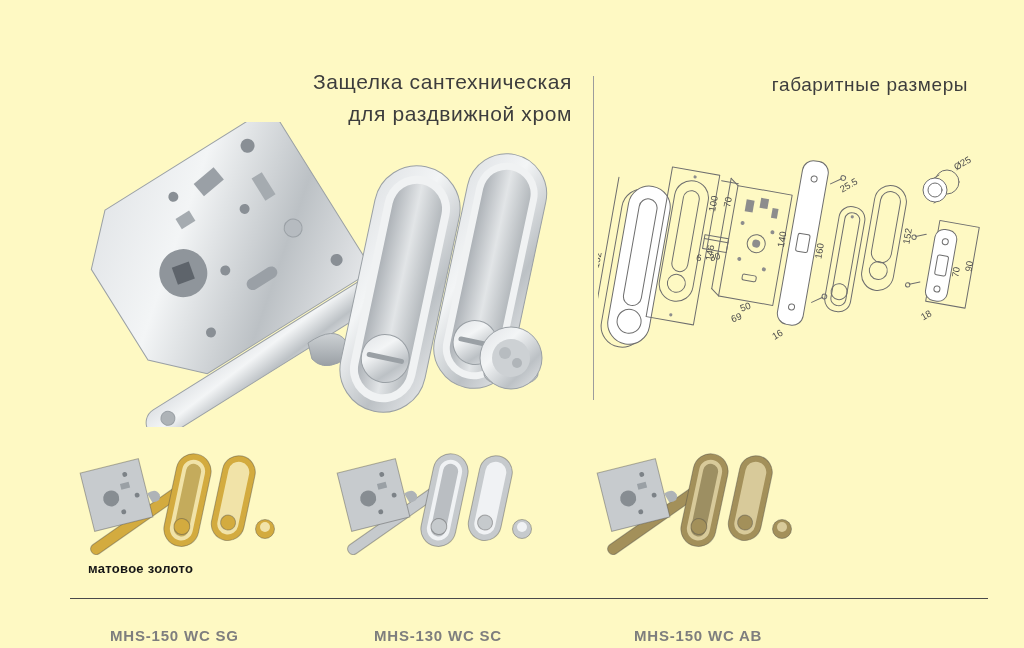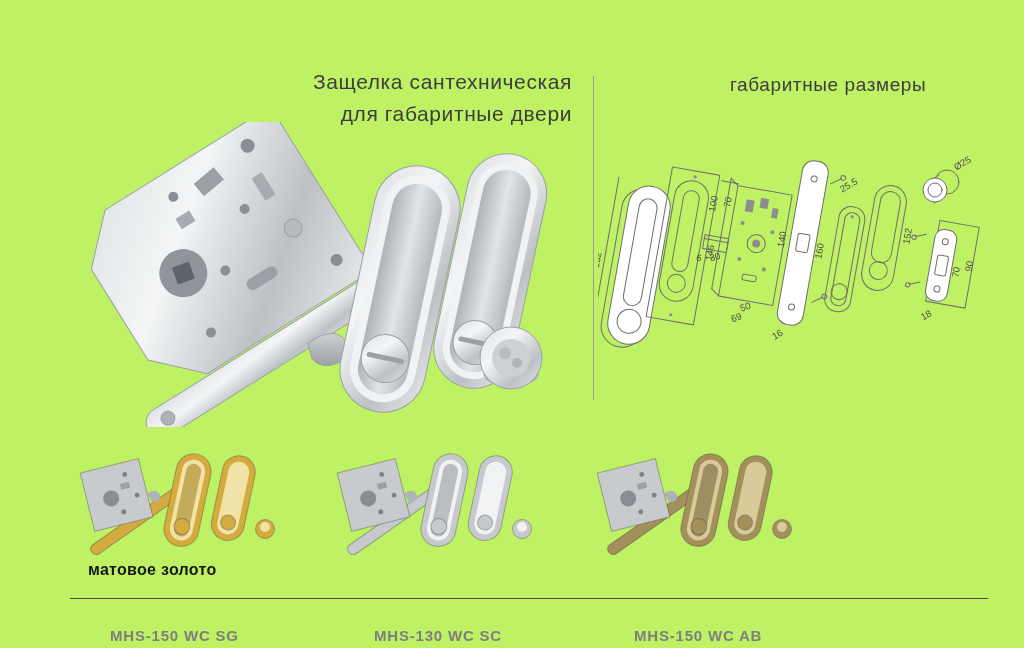--- a/index.html
+++ b/index.html
@@ -1,36 +1,36 @@
 <!DOCTYPE html>
 <html><head>
 <meta charset="utf-8">
 <style>
   html,body{margin:0;padding:0;background:#fff;}
   .page{
-    position:relative;width:1024px;height:648px;background:#bef264;overflow:hidden;
+    position:relative;width:1024px;height:648px;background:#fef9c3;overflow:hidden;
     font-family:"Liberation Sans",sans-serif;
   }
   .title{
     position:absolute;top:66px;left:200px;width:372px;text-align:right;
     font-size:21px;line-height:32px;color:#3d3d3d;letter-spacing:.6px;font-weight:400;
   }
   .dims-title{
-    position:absolute;top:74px;left:730px;width:280px;text-align:left;
+    position:absolute;top:74px;left:730px;width:280px;text-align:center;
     font-size:19px;color:#3d3d3d;letter-spacing:.6px;
   }
   .vdivider{position:absolute;left:593px;top:76px;width:1px;height:324px;background:#9c9c9c;}
   .photo-svg{position:absolute;left:55px;top:122px;}
   .draw-svg{position:absolute;left:598px;top:130px;}
   .thumb{position:absolute;width:205px;height:110px;}
   .thumb.t0{left:75px;top:445px;}
   .thumb.t1{left:332px;top:445px;}
   .thumb.t2{left:592px;top:445px;}
   .variant-label{
-    position:absolute;top:561px;font-size:16px;font-weight:bold;color:#161616;letter-spacing:.3px;
+    position:absolute;top:561px;font-size:13px;font-weight:bold;color:#161616;letter-spacing:.3px;
   }
   .vl0{left:88px;} .vl1{left:363px;} .vl2{left:610px;}
   .hr{position:absolute;left:70px;top:598px;width:918px;height:1px;background:#4a4a4a;}
   .code{
     position:absolute;top:627px;font-size:15px;font-weight:bold;color:#7e7e7e;letter-spacing:.8px;
   }
   .c0{left:110px;} .c1{left:374px;} .c2{left:634px;}
 
   
   .ln{fill:none;stroke:#6e6e6e;stroke-width:1;stroke-linejoin:round;stroke-linecap:round;}
@@ -42,21 +42,21 @@
   
   .ms{stroke:rgba(70,70,70,.4);stroke-width:1;}
 </style>
 </head>
 <body>
 
 <div class="page">
 
   <div class="title">
     <div>Защелка сантехническая</div>
-    <div>для габаритные двери</div>
+    <div>для раздвижной хром</div>
   </div>
   <div class="vdivider"></div>
   <div class="dims-title">габаритные размеры</div>
 
   <svg class="photo-svg" width="545" height="305" viewBox="0 0 545 305">
     <defs>
       <linearGradient id="metal" x1="0" y1="0" x2="1" y2="1">
         <stop offset="0" stop-color="#dfe2e5"></stop>
           <stop offset=".35" stop-color="#f3f5f6"></stop>
         <stop offset=".7" stop-color="#bcc1c5"></stop>

